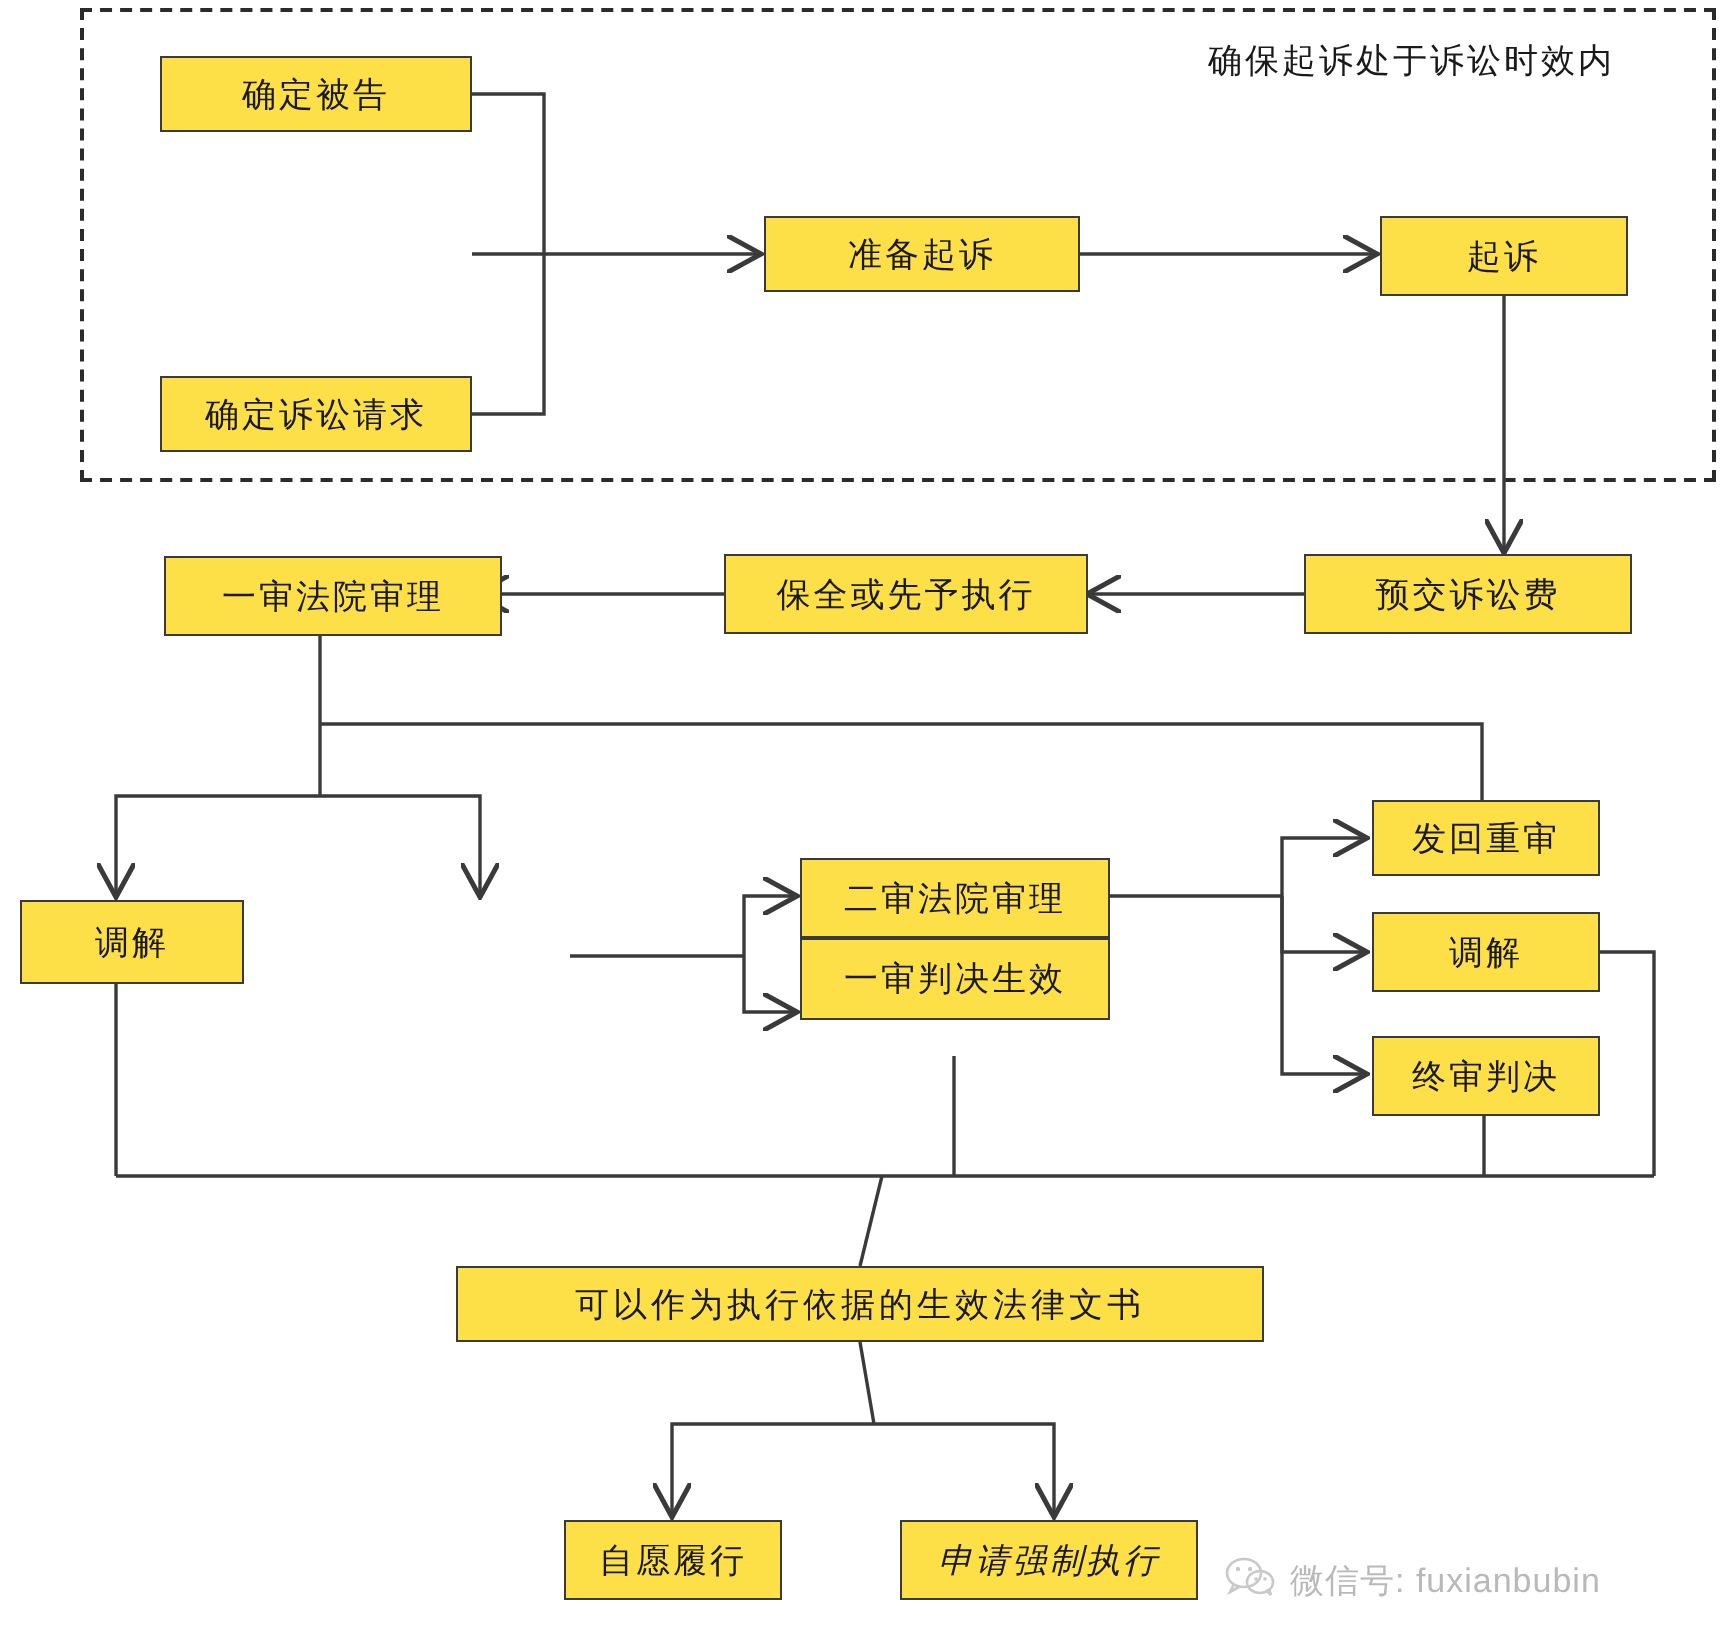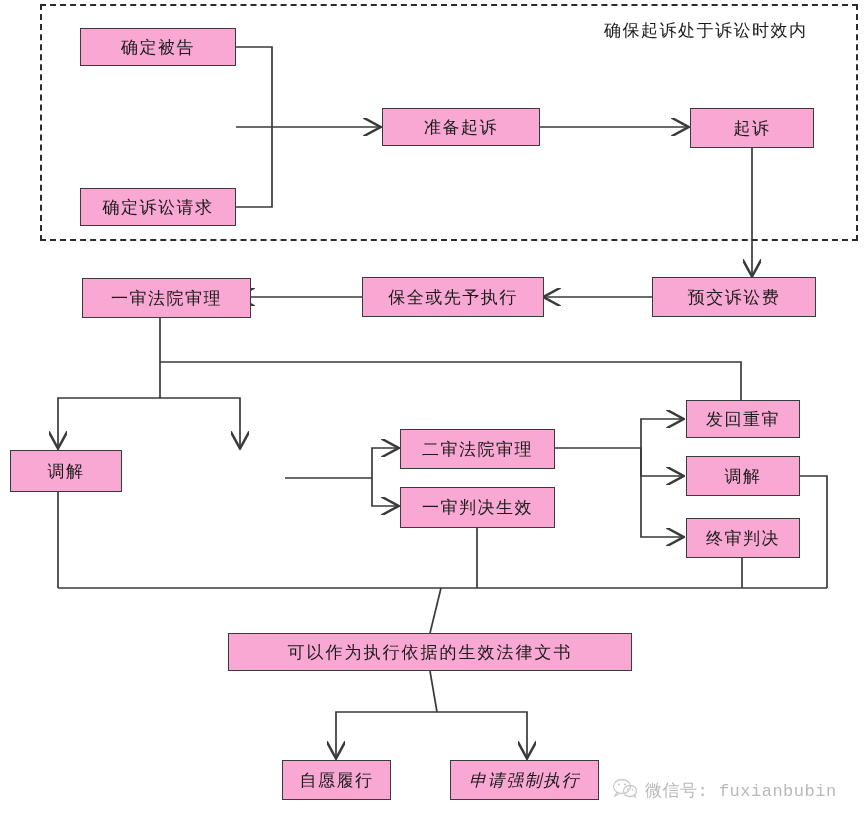--- a/index.html
+++ b/index.html
@@ -23,21 +23,21 @@
     left: 0;
     top: 0;
     width: 865px;
     height: 820px;
     pointer-events: none;
   }
   .node {
     position: absolute;
     box-sizing: border-box;
     border: 1.6px solid #3a3a3a;
-    background: #f9a8d4;
+    background: #fde047;
     color: #1a1a1a;
     display: flex;
     align-items: center;
     justify-content: center;
     font-size: 17px;
     letter-spacing: 1.5px;
     white-space: nowrap;
     line-height: 1;
   }
   .dashed-region {
@@ -57,21 +57,21 @@
     position: absolute;
     display: flex;
     align-items: center;
     gap: 7px;
     color: #b9b9b9;
     font-size: 17px;
     letter-spacing: 0.5px;
     white-space: nowrap;
   }
   .watermark .wm-text {
-    font-family: Liberation Mono, monospace;
+    font-family: Liberation Sans, sans-serif;
   }
 </style>
 </head>
 <body>
 
 <div id="canvas">
 
   <div class="dashed-region" style="left:40px; top:4px; width:818px; height:237px;"></div>
 
   <svg id="wires" viewBox="0 0 865 820">
@@ -141,21 +141,21 @@
 
   <div class="node" style="left:362px; top:277px; width:182px; height:40px;">保全或先予执行</div>
 
   <div class="node" style="left:82px; top:278px; width:169px; height:40px;">一审法院审理</div>
 
   <div class="node" style="left:10px; top:450px; width:112px; height:42px;">调解</div>
 
 
   <div class="node" style="left:400px; top:429px; width:155px; height:40px;">二审法院审理</div>
 
-  <div class="node" style="left:400px; top:487px; width:155px; height:41px;">一审判决生效</div>
+  <div class="node" style="left:400px; top:469px; width:155px; height:41px;">一审判决生效</div>
 
   <div class="node" style="left:686px; top:400px; width:114px; height:38px;">发回重审</div>
 
   <div class="node" style="left:686px; top:456px; width:114px; height:40px;">调解</div>
 
   <div class="node" style="left:686px; top:518px; width:114px; height:40px;">终审判决</div>
 
   <div class="node" style="left:228px; top:633px; width:404px; height:38px; letter-spacing:2px;">可以作为执行依据的生效法律文书</div>
 
   <div class="node" style="left:282px; top:760px; width:109px; height:40px;">自愿履行</div>

